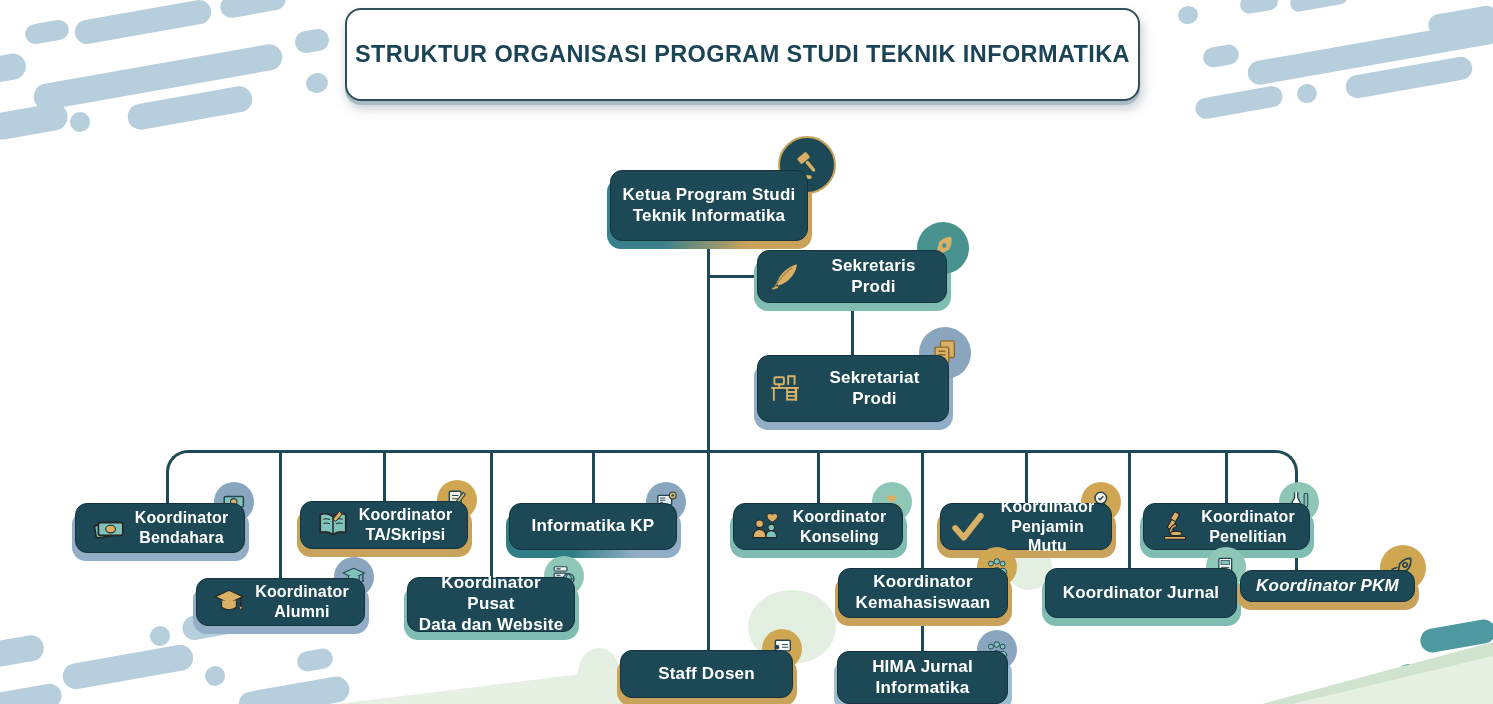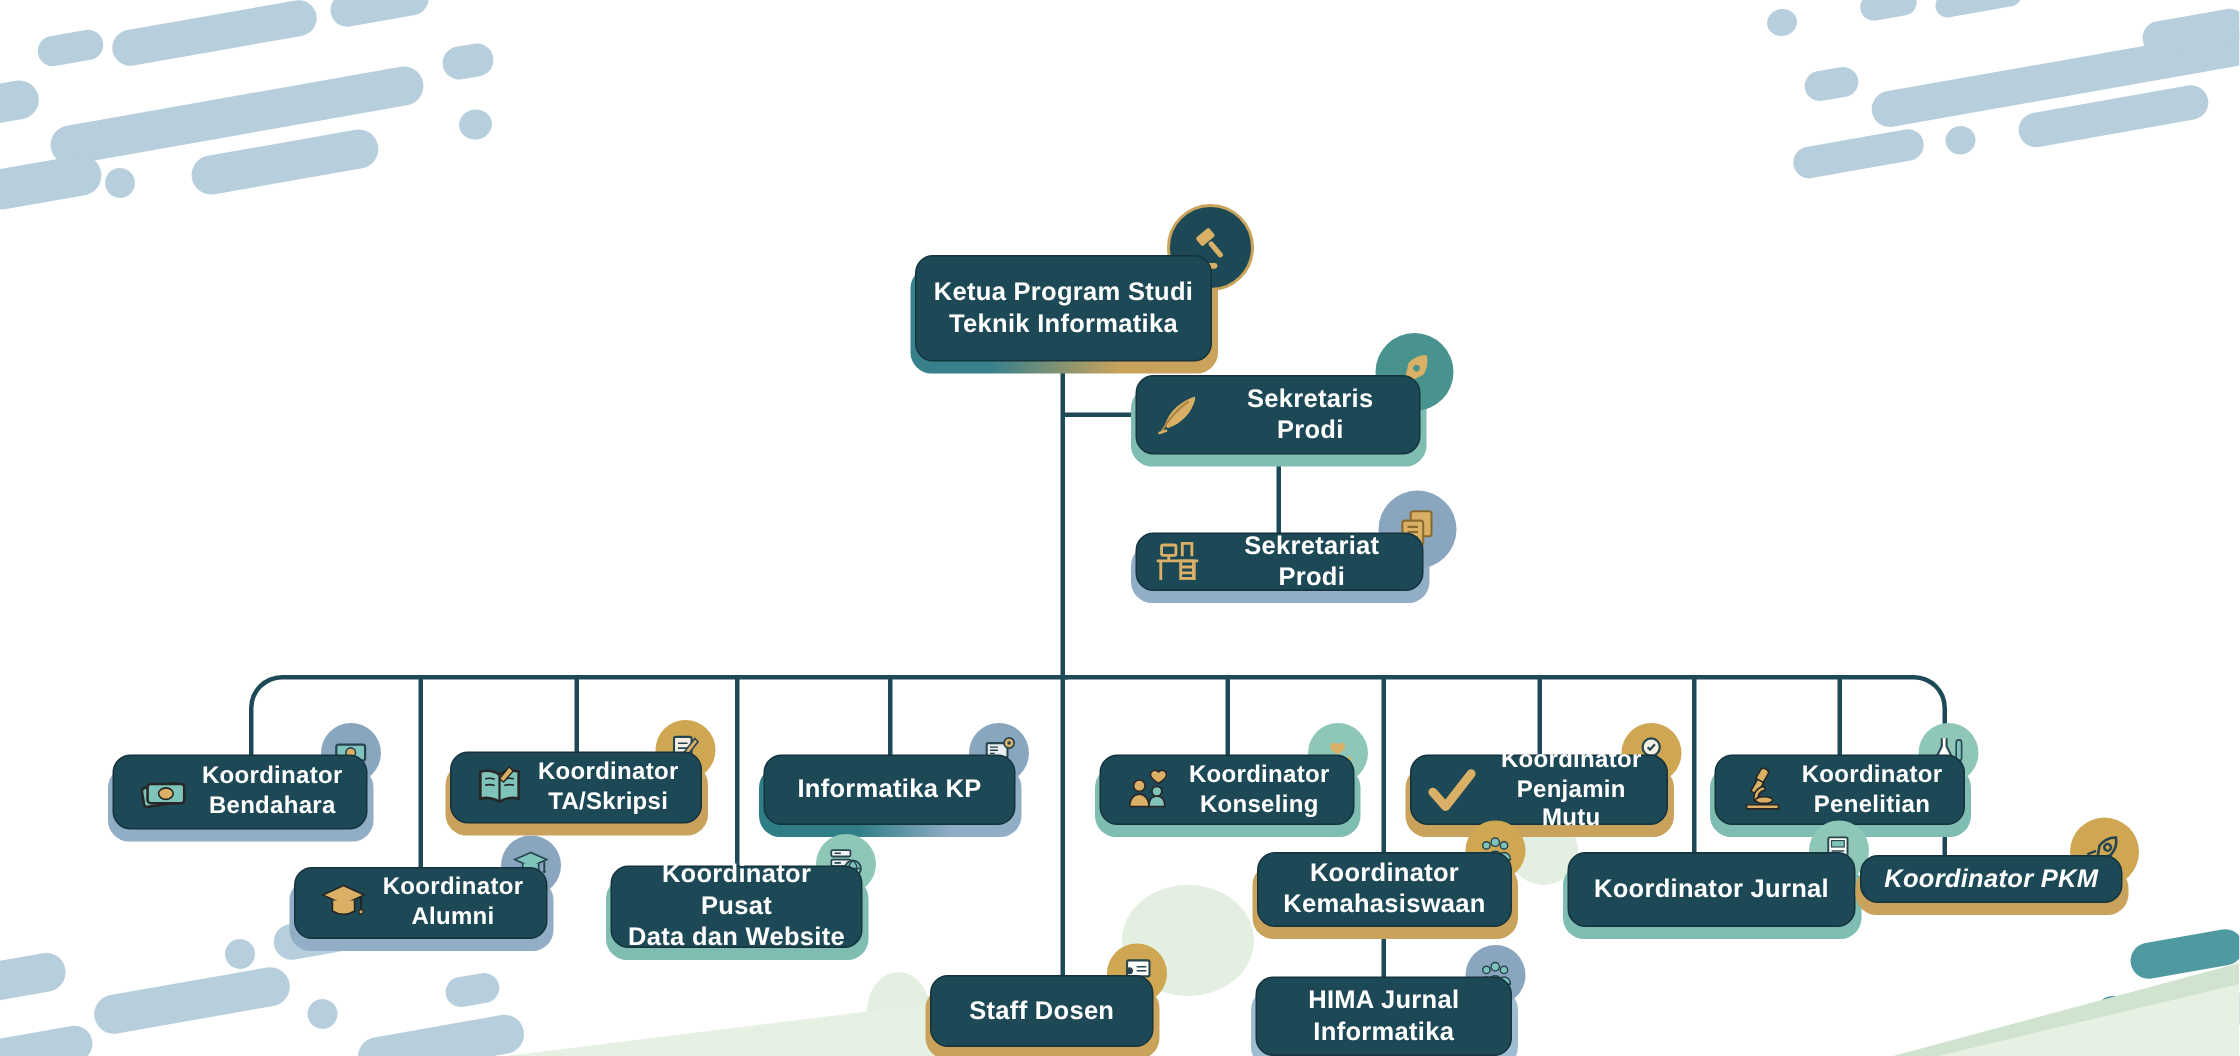--- a/index.html
+++ b/index.html
@@ -43,33 +43,33 @@
   .badge-xl{width:54px;height:54px;right:-28px;top:-34px;}
   .badge-lg{width:52px;height:52px;right:-22px;top:-28px;}
   .badge-md{width:46px;height:46px;right:-11px;top:-25px;}
   .bg-dark{background:#1d4956;border:2.5px solid #c9a35b;}
   .bg-teal{background:#49938e;} .bg-blue{background:#8aa6bf;} .bg-gold{background:#cfa752;} .bg-lteal{background:#8ec7b8;}
   .licon{flex:0 0 auto;width:34px;height:34px;z-index:1;}
 
   
   #n-ketua{left:610px;top:170px;width:198px;height:71px;}
   #n-sekretaris{left:757px;top:250px;width:190px;height:53px;}
-  #n-sekretariat{left:757px;top:355px;width:192px;height:39px;}
+  #n-sekretariat{left:757px;top:355px;width:192px;height:67px;}
   #n-bendahara{left:75px;top:503px;width:170px;height:50px;}
   #n-ta{left:300px;top:501px;width:168px;height:48px;}
   #n-kp{left:509px;top:503px;width:168px;height:47px;}
   #n-konseling{left:733px;top:503px;width:170px;height:47px;}
   #n-mutu{left:940px;top:503px;width:172px;height:47px;}
   #n-penelitian{left:1143px;top:503px;width:167px;height:47px;}
   #n-alumni{left:196px;top:578px;width:169px;height:48px;}
   #n-pusat{left:407px;top:577px;width:168px;height:55px;}
   #n-kemahasiswaan{left:838px;top:568px;width:170px;height:50px;}
   #n-jurnal{left:1045px;top:568px;width:192px;height:50px;}
   #n-pkm{left:1240px;top:570px;width:175px;height:32px;font-style:italic;}
-  #n-staff{left:620px;top:650px;width:149px;height:48px;}
+  #n-staff{left:620px;top:650px;width:173px;height:48px;}
   #n-hima{left:837px;top:651px;width:171px;height:53px;}
 </style>
 </head>
 <body>
 
 <div id="canvas">
 
   <div class="pill" style="left:25px;top:22px;width:44px;height:20px;"></div>
   <div class="pill" style="left:74px;top:10px;width:138px;height:24px;"></div>
   <div class="pill" style="left:220px;top:-8px;width:66px;height:22px;"></div>
@@ -121,20 +121,23 @@
   <div class="vline" style="left:490px;top:452px;height:126px;"></div>
   <div class="vline" style="left:592px;top:452px;height:52px;"></div>
   <div class="vline" style="left:707px;top:452px;height:199px;"></div>
   <div class="vline" style="left:817px;top:452px;height:52px;"></div>
   <div class="vline" style="left:921px;top:452px;height:117px;"></div>
   <div class="vline" style="left:1025px;top:452px;height:52px;"></div>
   <div class="vline" style="left:1128px;top:452px;height:117px;"></div>
   <div class="vline" style="left:1225px;top:452px;height:52px;"></div>
   <div class="vline" style="left:921px;top:617px;height:36px;"></div>
 
+  <div id="title-box">
+    <h1>STRUKTUR ORGANISASI PROGRAM STUDI TEKNIK INFORMATIKA</h1>
+  </div>
 
   <div class="node" id="n-ketua">
     <div class="shadow sh-mix-ketua"></div>
     <div class="badge badge-xl bg-dark">
       <svg viewBox="0 0 24 24">
           <g transform="rotate(-40 12 10)" fill="#d9b065">
             <rect x="8" y="3.5" width="8" height="5" rx="1"></rect>
             <rect x="10.8" y="9" width="2.4" height="9" rx="1.2"></rect>
           </g>
           <rect x="4" y="19" width="11" height="2.6" rx="1.3" fill="#d9b065"></rect>

